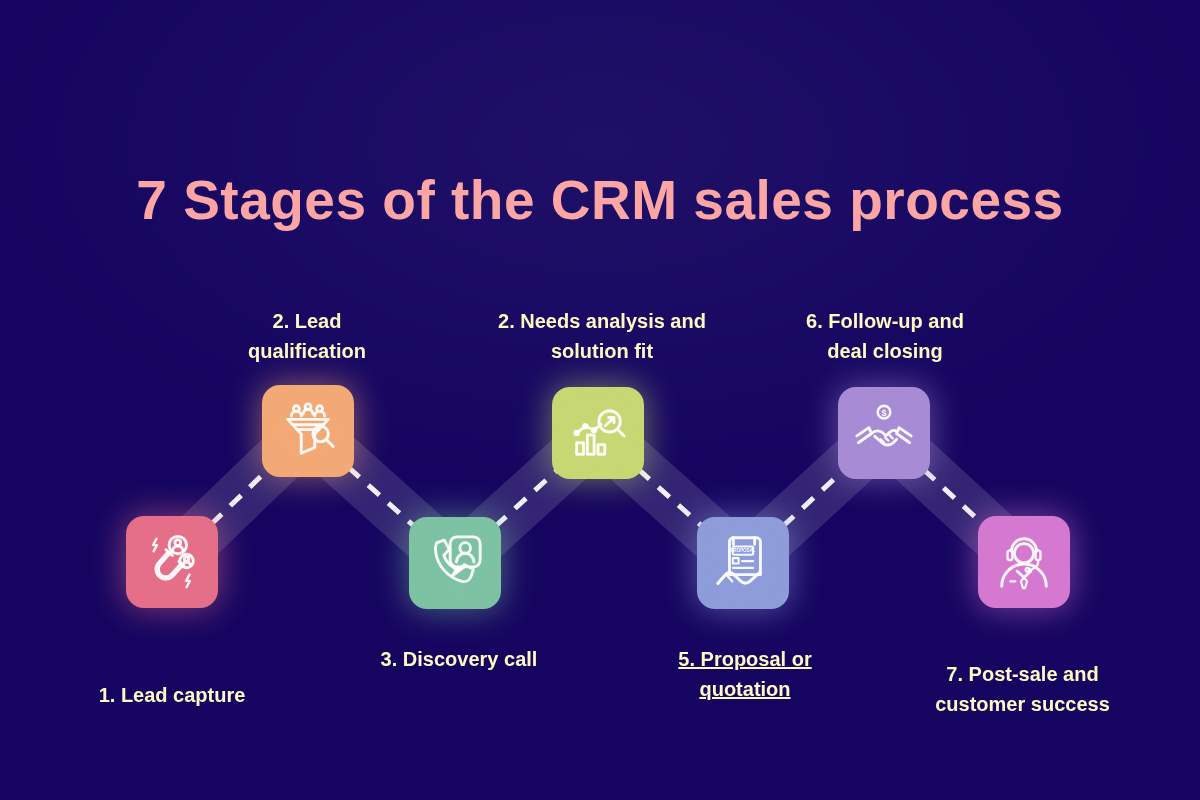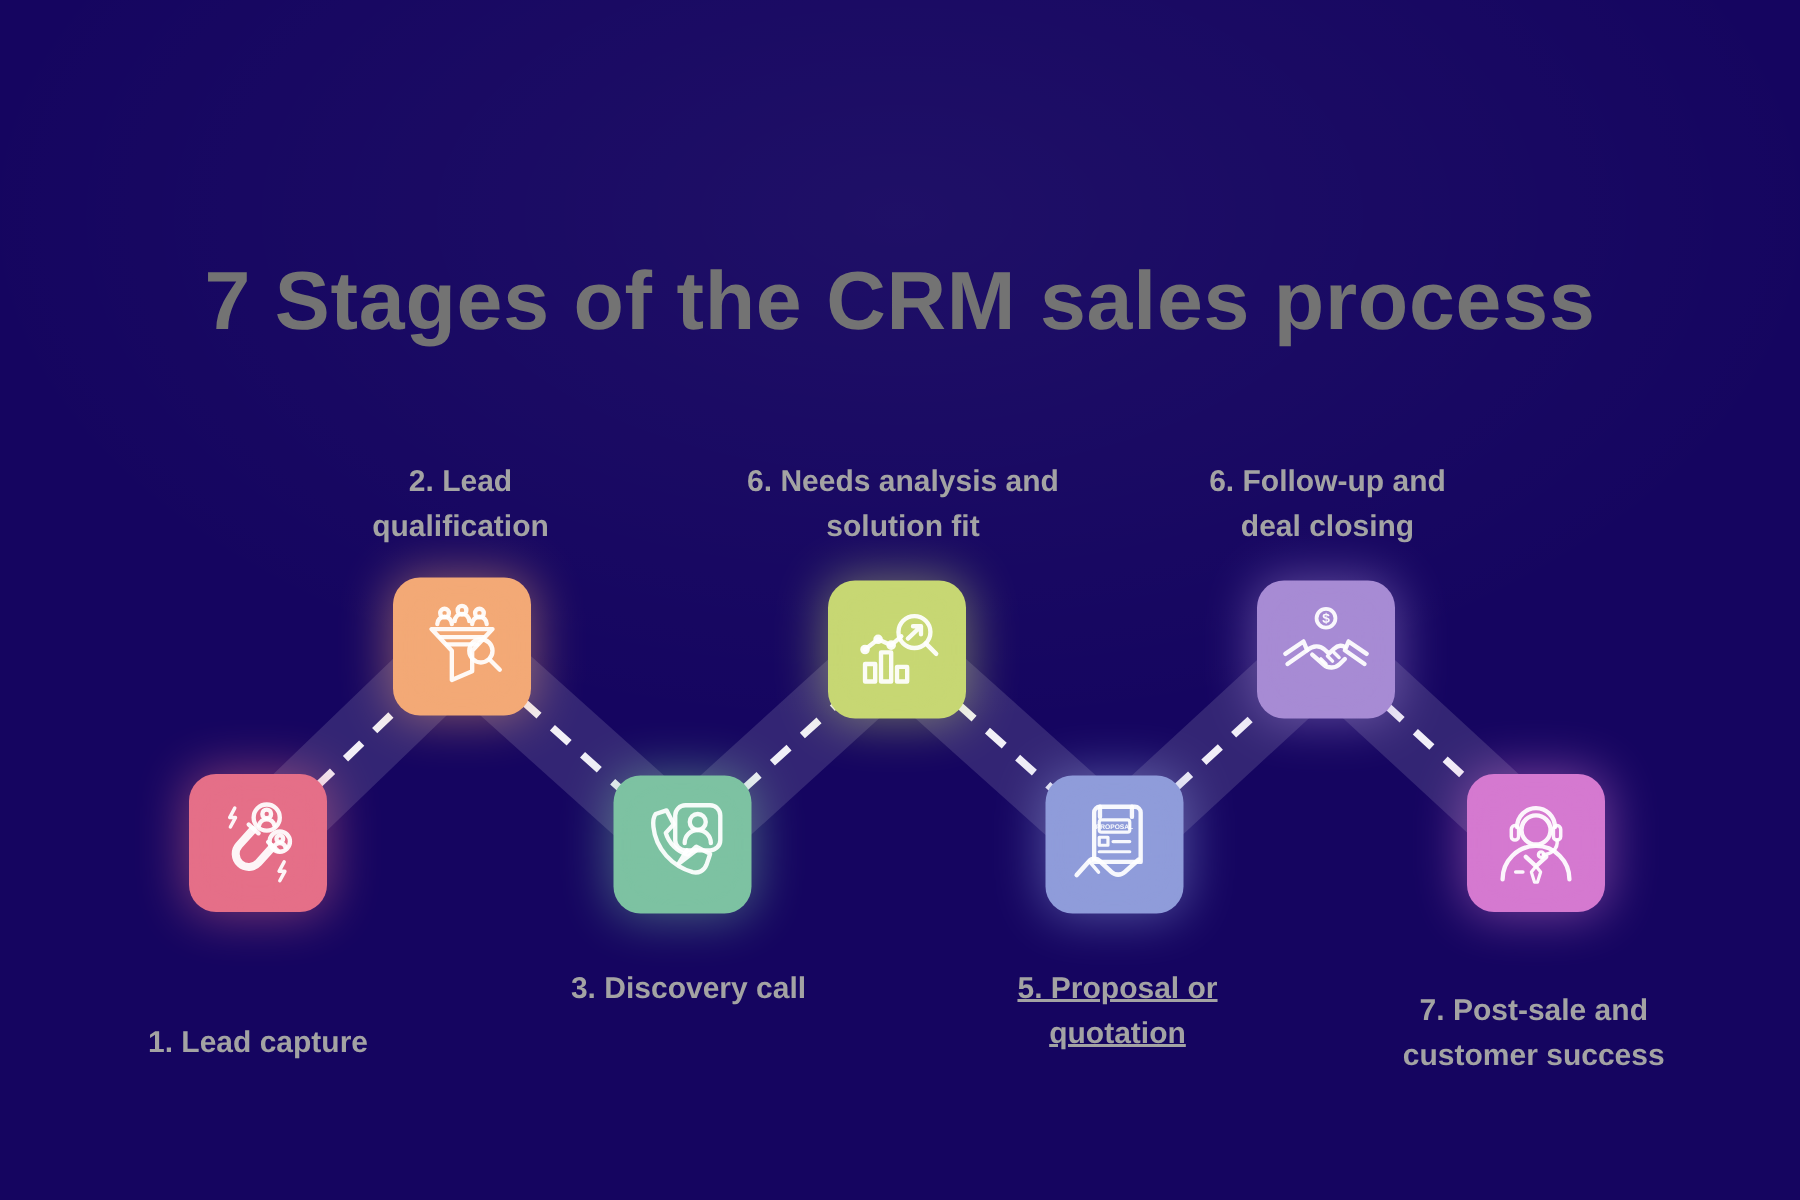--- a/index.html
+++ b/index.html
@@ -12,21 +12,21 @@
   }
   .vignette{
     position:absolute;inset:0;
     background:radial-gradient(ellipse 900px 500px at 50% 18%, rgba(255,255,255,0.045), rgba(0,0,0,0) 70%);
     pointer-events:none;
   }
   .title{
     position:absolute;left:0;top:168px;width:100%;
     margin:0;text-align:center;
     font-size:55px;font-weight:700;letter-spacing:.5px;
-    color:#737373;z-index:4;
+    color:#fca5a5;z-index:4;
   }
   .connectors{position:absolute;left:0;top:0;z-index:1;}
   .connectors .ribbon{stroke:var(--ribbon);stroke-width:52;fill:none;}
   .connectors .dash{stroke:var(--dash);stroke-width:5;stroke-dasharray:15 12;fill:none;}
   .stage{
     position:absolute;width:92px;height:92px;border-radius:18px;
     background:var(--c);
     display:flex;align-items:center;justify-content:center;
     z-index:2;
   }
@@ -35,21 +35,21 @@
     background:inherit;filter:blur(16px);opacity:.5;z-index:-1;transform:scale(1.04);
   }
   .stage svg{width:62px;height:62px;display:block;}
   .icon{stroke:#ffffff;stroke-opacity:.93;fill:none;stroke-width:3;stroke-linecap:round;stroke-linejoin:round;}
   .icon text{stroke:none;fill:#ffffff;fill-opacity:.95;font-family:"Liberation Sans",sans-serif;}
   .s1{left:126px;top:516px;} .s2{left:262px;top:385px;} .s3{left:409px;top:517px;}
   .s4{left:552px;top:387px;} .s5{left:697px;top:517px;} .s6{left:838px;top:387px;}
   .s7{left:978px;top:516px;}
   .label{
     position:absolute;z-index:3;text-align:center;
-    font-size:20px;font-weight:700;line-height:30px;color:#a3a3a3;
+    font-size:20px;font-weight:700;line-height:30px;color:#fef9c3;
   }
   .l1{left:52px;top:680px;width:240px;}
   .l2{left:227px;top:306px;width:160px;}
   .l3{left:339px;top:644px;width:240px;text-align:center;}
   .l4{left:487px;top:306px;width:230px;}
   .l5{left:670px;top:644px;width:150px;text-decoration:underline;}
   .l6{left:795px;top:306px;width:180px;}
   .l7{left:930px;top:631px;width:185px;margin-top:28px;}
 </style>
 </head>
@@ -170,17 +170,17 @@
       <path d="M9 57 a23 23 0 0 1 46 0"></path>
       <path d="M25 41.5 l7 6.5 7-6.5"></path>
       <path d="M32 48 l-3.2 4 2.2 7 h2 l2.2-7 Z" stroke-width="2.2"></path>
       <path d="M18 52 h5" stroke-width="2.4"></path>
     </svg>
   </div>
 
   <div class="label l1">1. Lead capture</div>
   <div class="label l2">2. Lead qualification</div>
   <div class="label l3">3. Discovery call</div>
-  <div class="label l4">6. Needs analysis and solution fit</div>
+  <div class="label l4">2. Needs analysis and solution fit</div>
   <div class="label l5">5. Proposal or quotation</div>
   <div class="label l6">6. Follow-up and deal closing</div>
   <div class="label l7">7. Post-sale and customer success</div>
 </div>
 
 </body></html>

